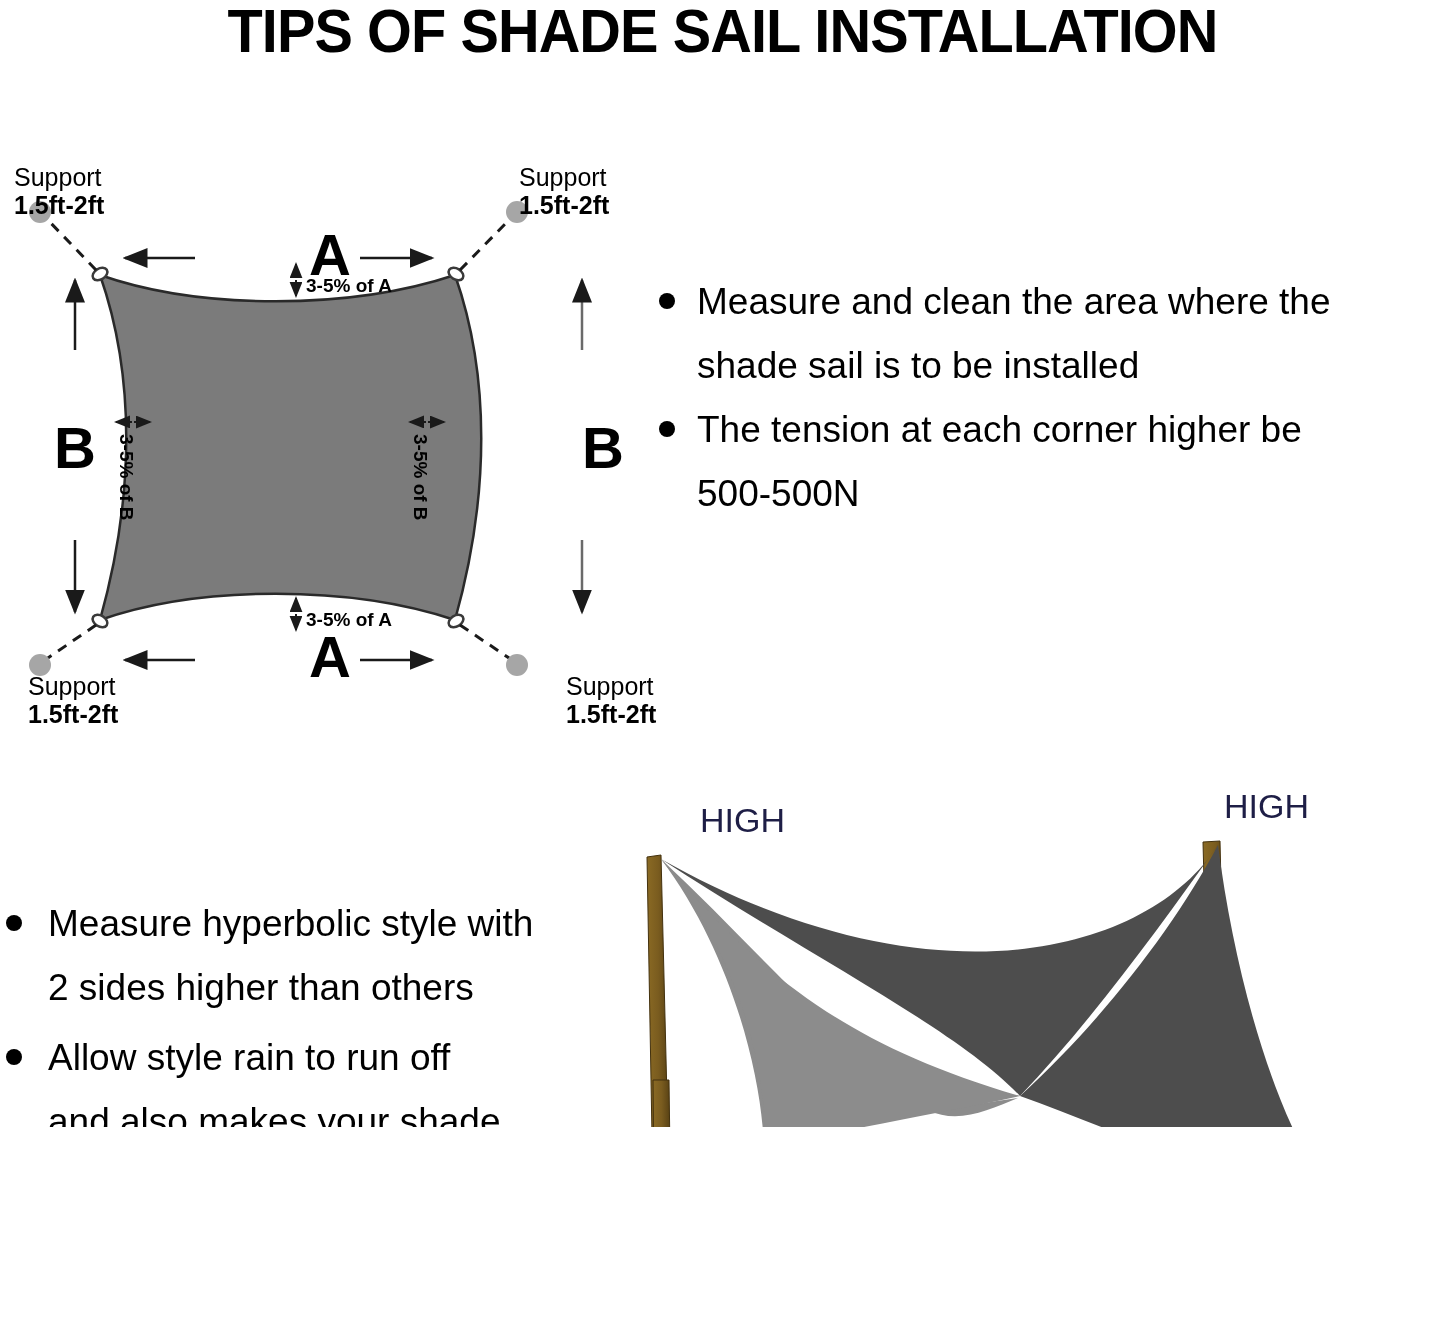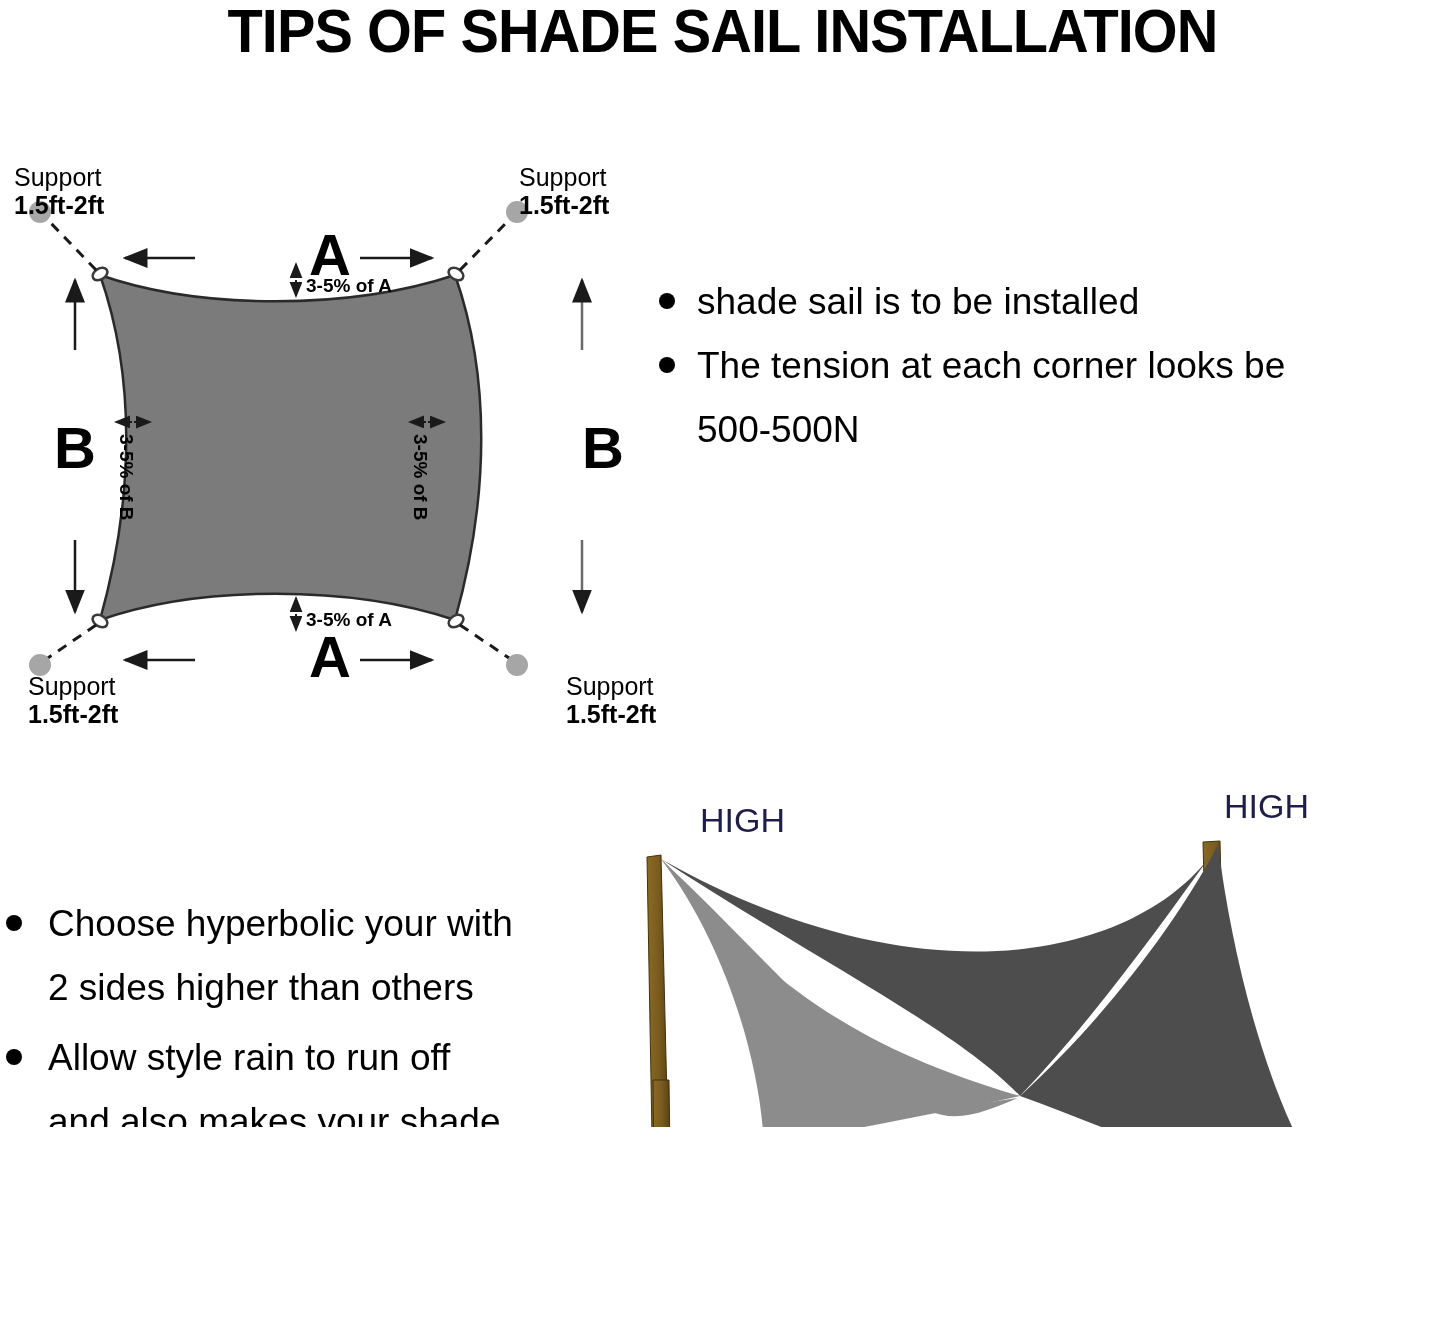--- a/index.html
+++ b/index.html
@@ -211,33 +211,34 @@
       <g>
         <text x="566" y="545" font-family="Liberation Sans, sans-serif" font-size="25" fill="#000000">Support</text>
         <text x="566" y="573" font-family="Liberation Sans, sans-serif" font-size="25" font-weight="bold" fill="#000000">1.5ft-2ft</text>
       </g>
     </svg>
   </div>
 
   <ul class="bullets" id="bullets-top">
     <li>
       <span class="dot"></span>
+      <span class="txt">Measure and clean the area where the</span>
       <span class="txt">shade sail is to be installed</span>
     </li>
     <li>
       <span class="dot"></span>
-      <span class="txt">The tension at each corner looks be</span>
+      <span class="txt">The tension at each corner higher be</span>
       <span class="txt">500-500N</span>
     </li>
   </ul>
 
   <ul class="bullets" id="bullets-bottom">
     <li>
       <span class="dot"></span>
-      <span class="txt">Choose hyperbolic your with</span>
+      <span class="txt">Measure hyperbolic style with</span>
       <span class="txt">2 sides higher than others</span>
     </li>
     <li>
       <span class="dot"></span>
       <span class="txt">Allow style rain to run off</span>
       <span class="txt">and also makes your shade</span>
     </li>
   </ul>
 
   <div id="hyper-diagram">

